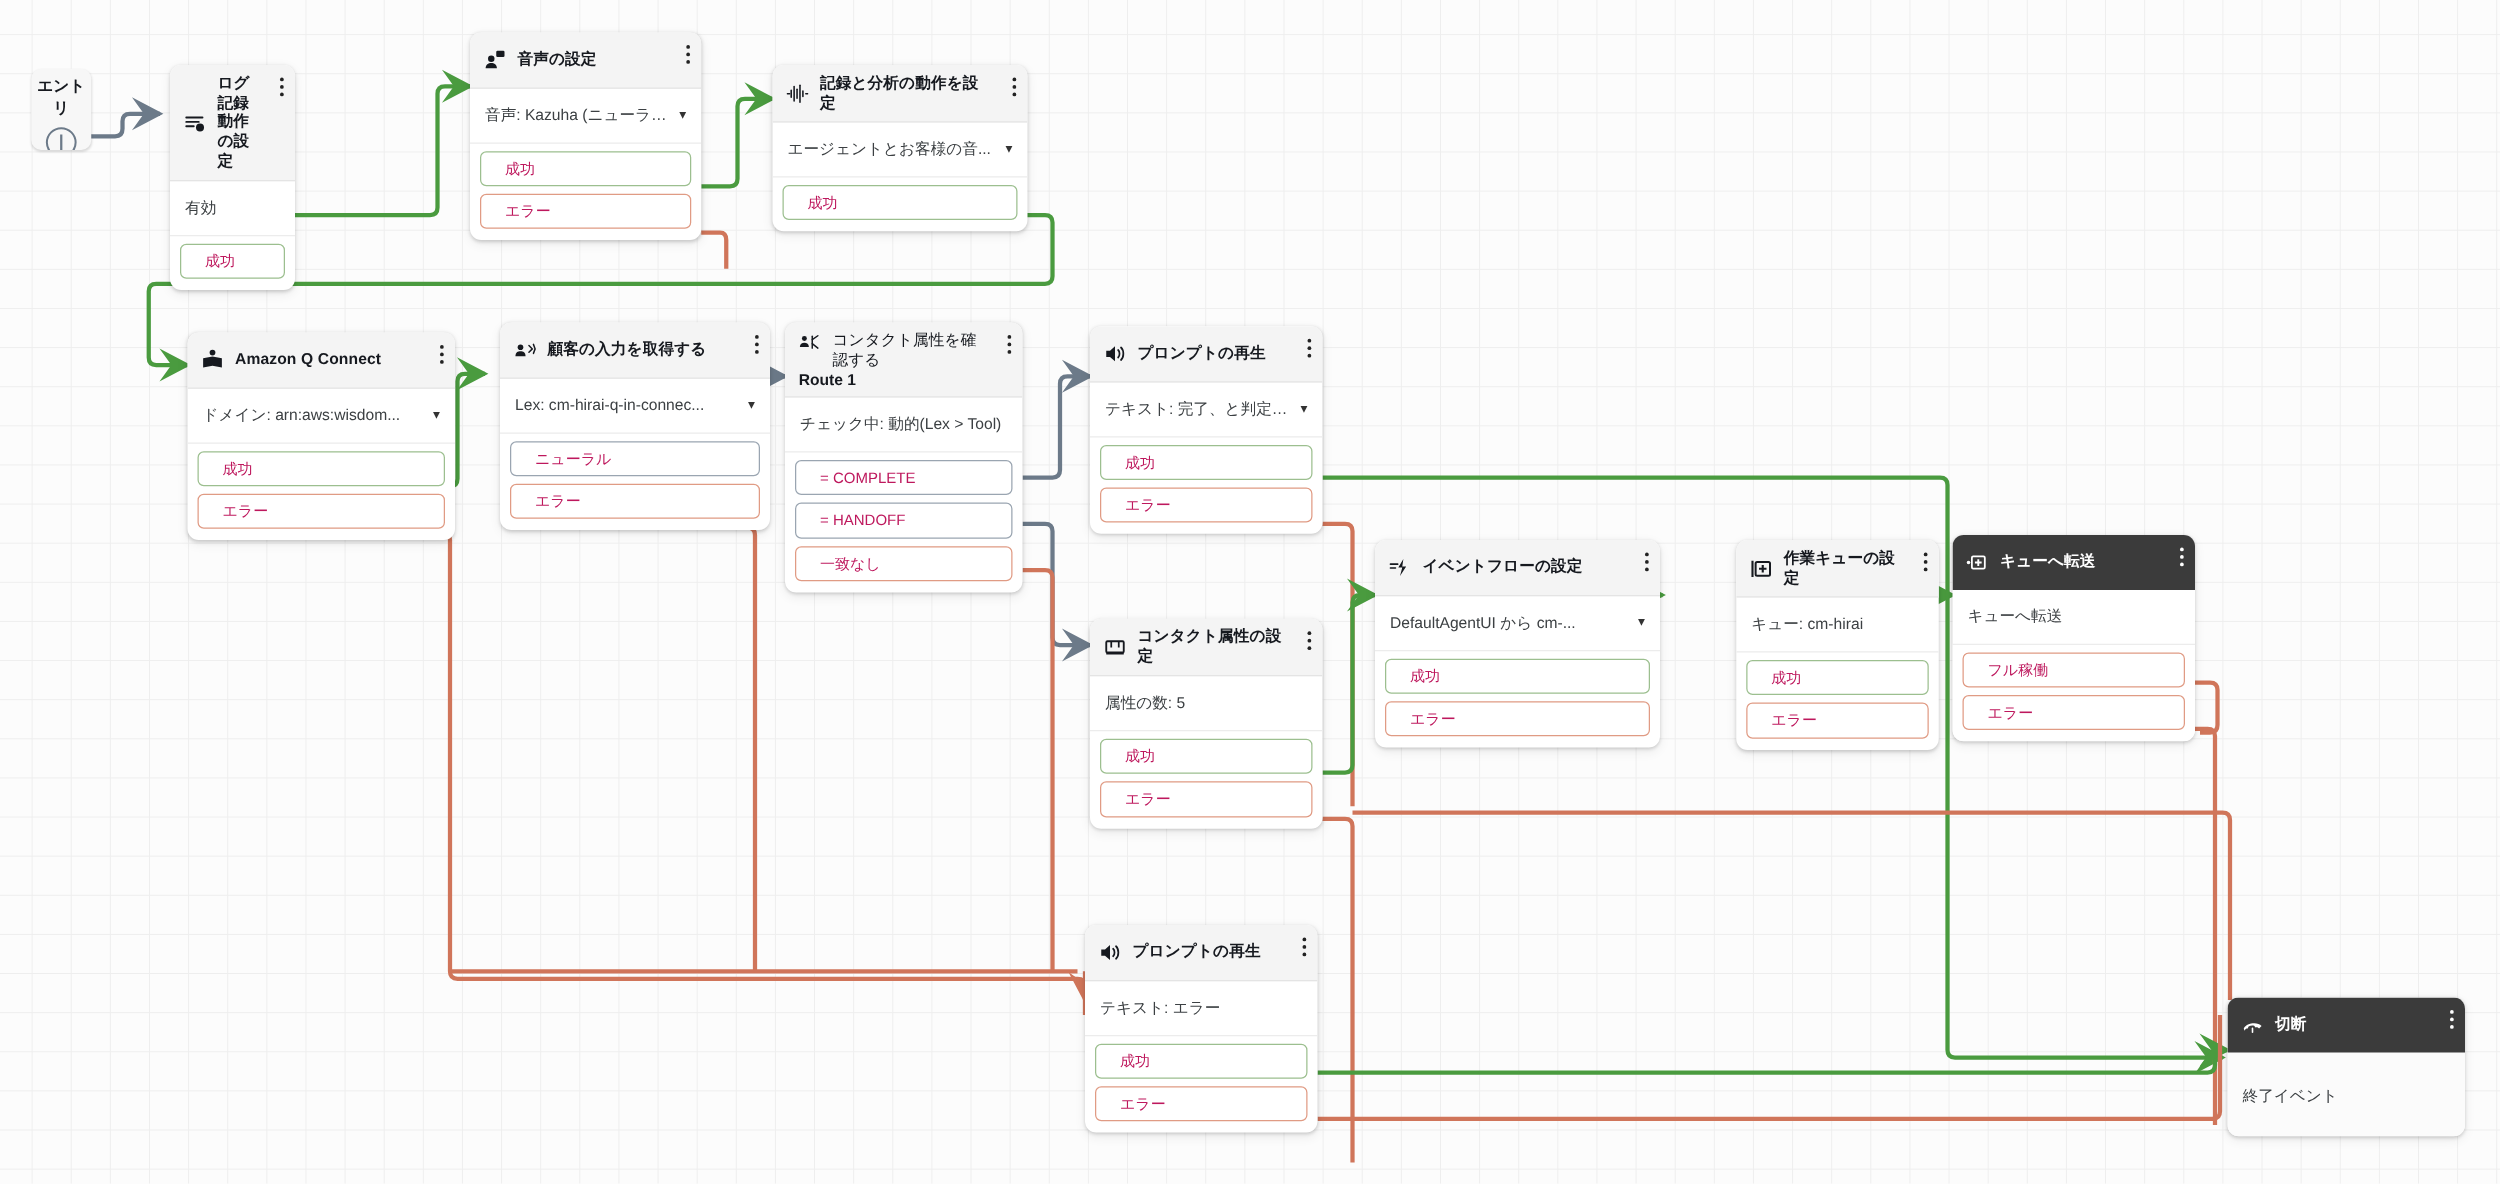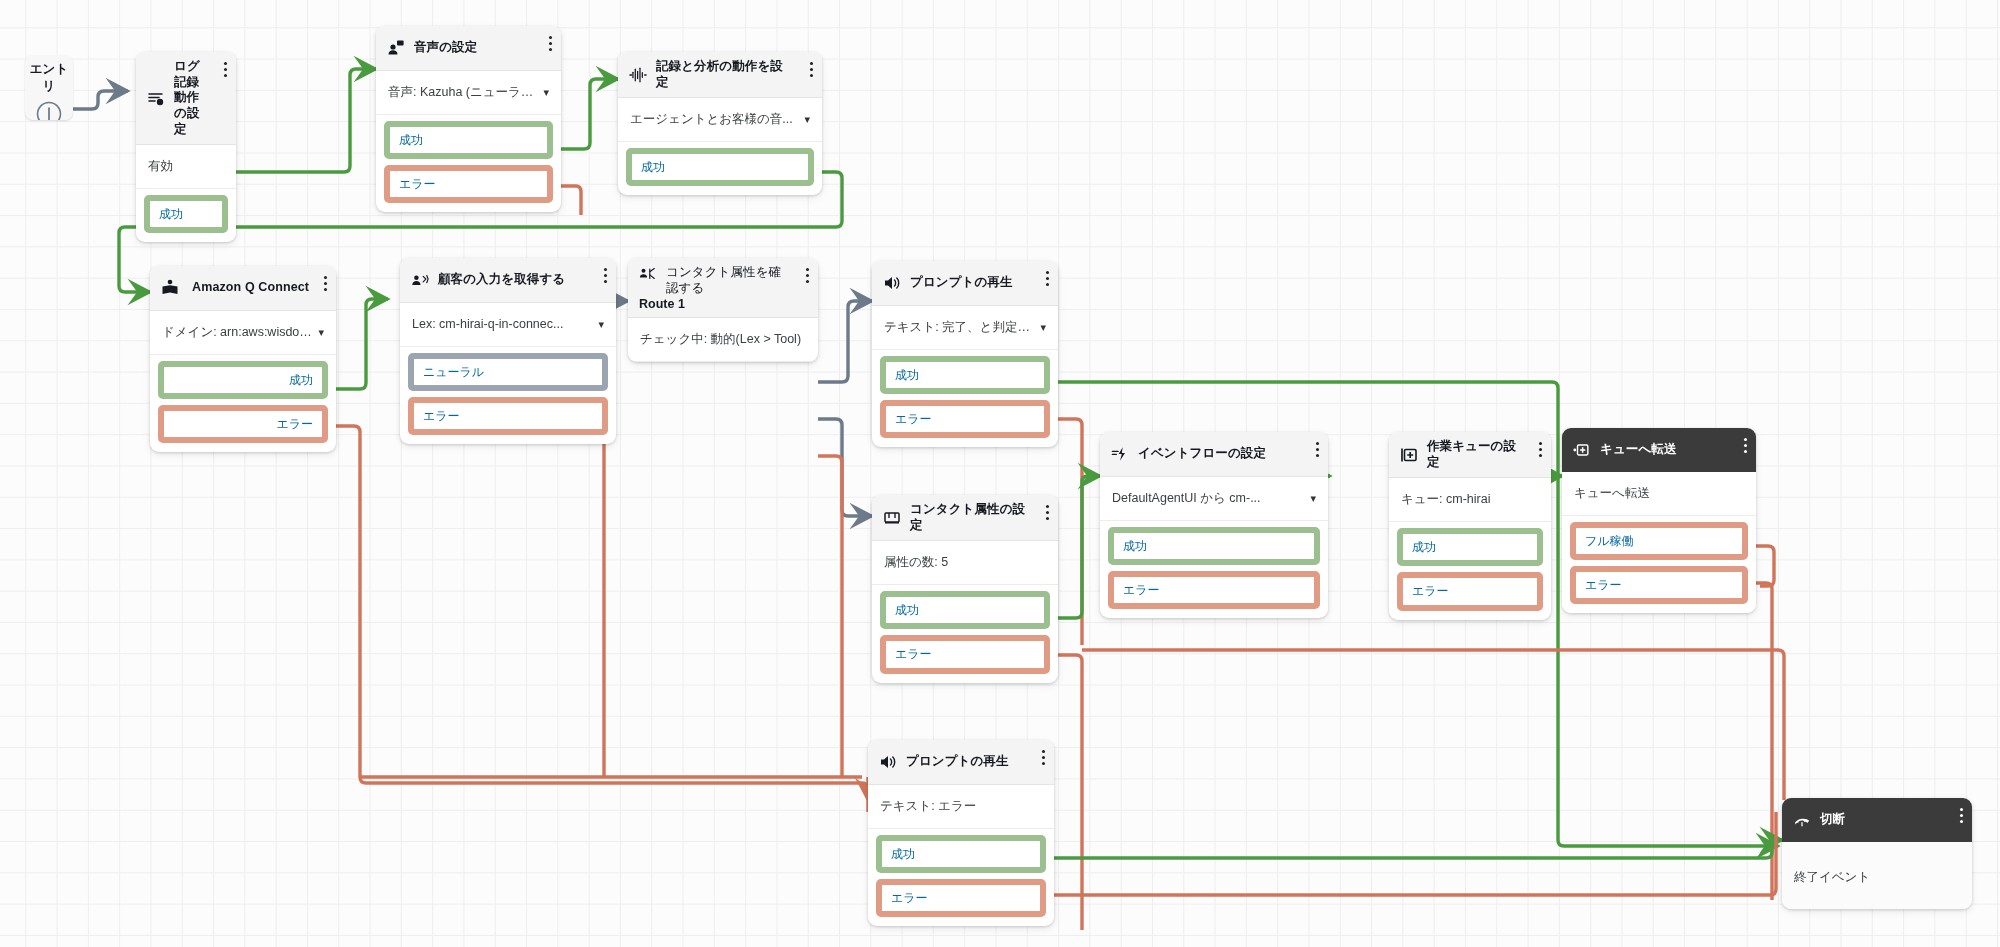--- a/index.html
+++ b/index.html
@@ -71,25 +71,25 @@
     border-bottom:1px solid #ececec;
     min-height:20px;
     white-space:nowrap;
   }
   .node-body .txt{flex:1 1 auto;overflow:hidden;text-overflow:ellipsis;}
   .caret{
     flex:0 0 auto;margin-left:6px;color:#333;font-size:11px;line-height:1;
   }
   .ports{padding:6px 8px 9px 8px;display:flex;flex-direction:column;gap:6px;}
   .port{
-    border:6px solid #14532d;
+    border:1px solid #14532d;
     border-radius:5px;
     background:#fff;
-    font-size:12px;color:#0369a1;
-    padding:5px 9px;
+    font-size:12px;color:#be185d;
+    padding:5px 19px;
     line-height:1.35;
     position:relative;
   }
   .port.ok{border-color:#9cbf8f;}
   .port.err{border-color:#e09b84;}
   .port.neutral{border-color:#9aa5b1;}
   .node.dark .ports{background:#fff;}
 </style>
 </head>
 <body>
@@ -256,21 +256,21 @@
     </div>
     <div class="node-body">
       <span class="txt">エージェントとお客様の音...</span>
       <span class="caret">▾</span>
     </div>
     <div class="ports">
       <div class="port ok">成功</div>
     </div>
   </div>
 
-  <div class="node" style="left:150px;top:266px;width:186px;text-align:right;">
+  <div class="node" style="left:150px;top:266px;width:214px;">
     <div class="node-head">
       <span class="node-icon">
         <svg width="18" height="18" viewBox="0 0 18 18">
             <circle cx="9" cy="3" r="2.3" fill="currentColor"></circle>
             <path d="M1.5,7.5 L9,6.2 L16.5,7.5 L16.5,15 L9,13.6 L1.5,15 Z" fill="currentColor"></path>
           </svg>
       </span>
       <span class="node-title">Amazon Q Connect</span>
       <span class="kebab">
           <i></i>
@@ -336,20 +336,25 @@
       <div style="font-size:12.5px;font-weight:700;color:#16191f;margin-top:1px;padding-left:0;">Route 1</div>
       <span class="kebab">
           <i></i>
           <i></i>
           <i></i>
         </span>
     </div>
     <div class="node-body">
       <span class="txt">チェック中: 動的(Lex &gt; Tool)</span>
     </div>
+    <div class="ports">
+      <div class="port neutral">= COMPLETE</div>
+      <div class="port neutral">= HANDOFF</div>
+      <div class="port err">一致なし</div>
+    </div>
   </div>
 
   <div class="node" style="left:872px;top:261px;width:186px;">
     <div class="node-head">
       <span class="node-icon">
         <svg width="18" height="18" viewBox="0 0 18 18">
             <path d="M2,6.5 L5,6.5 L9,3 L9,15 L5,11.5 L2,11.5 Z" fill="currentColor"></path>
             <path d="M11.5,6 C13,7.3 13,10.7 11.5,12" stroke="currentColor" stroke-width="1.4" fill="none" stroke-linecap="round"></path>
             <path d="M13.8,4 C16.3,6.2 16.3,11.8 13.8,14" stroke="currentColor" stroke-width="1.4" fill="none" stroke-linecap="round"></path>
           </svg>

